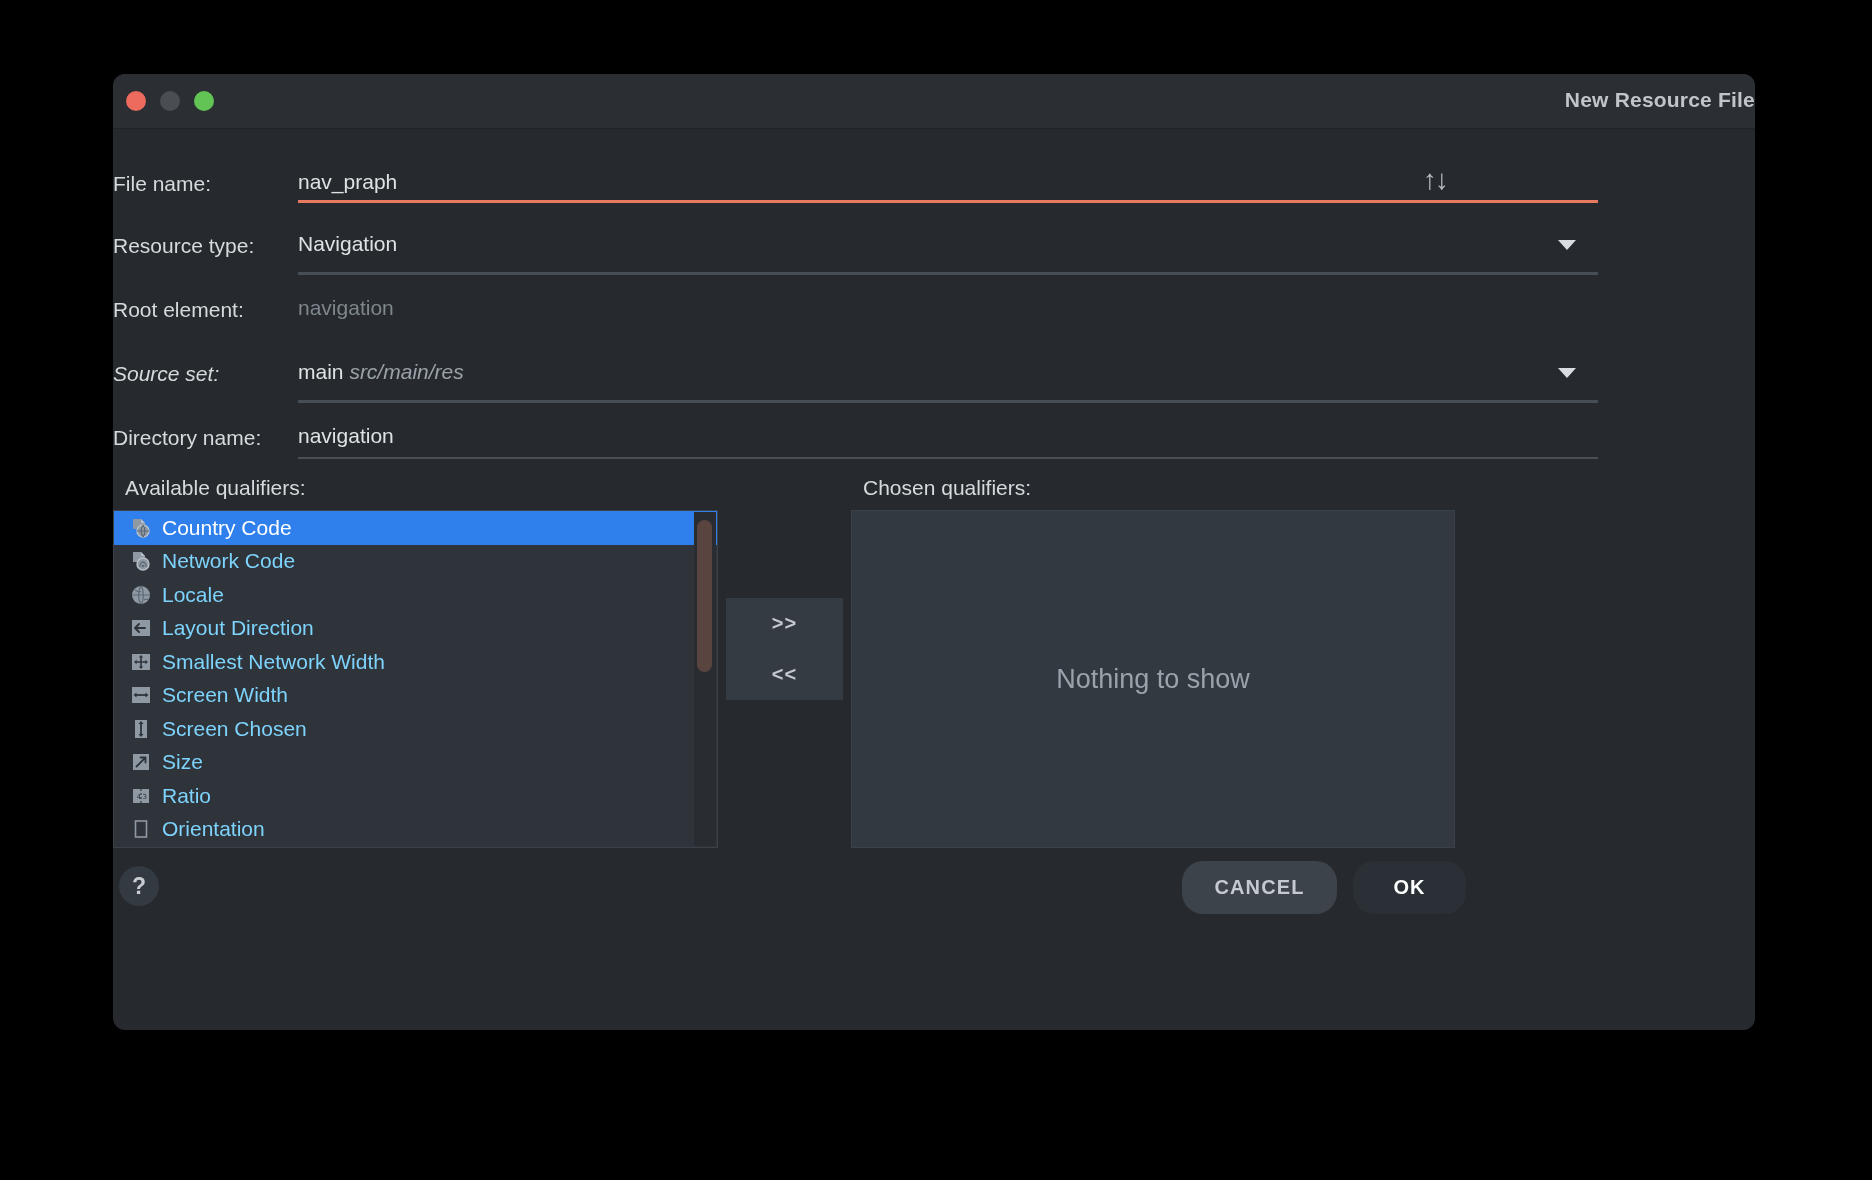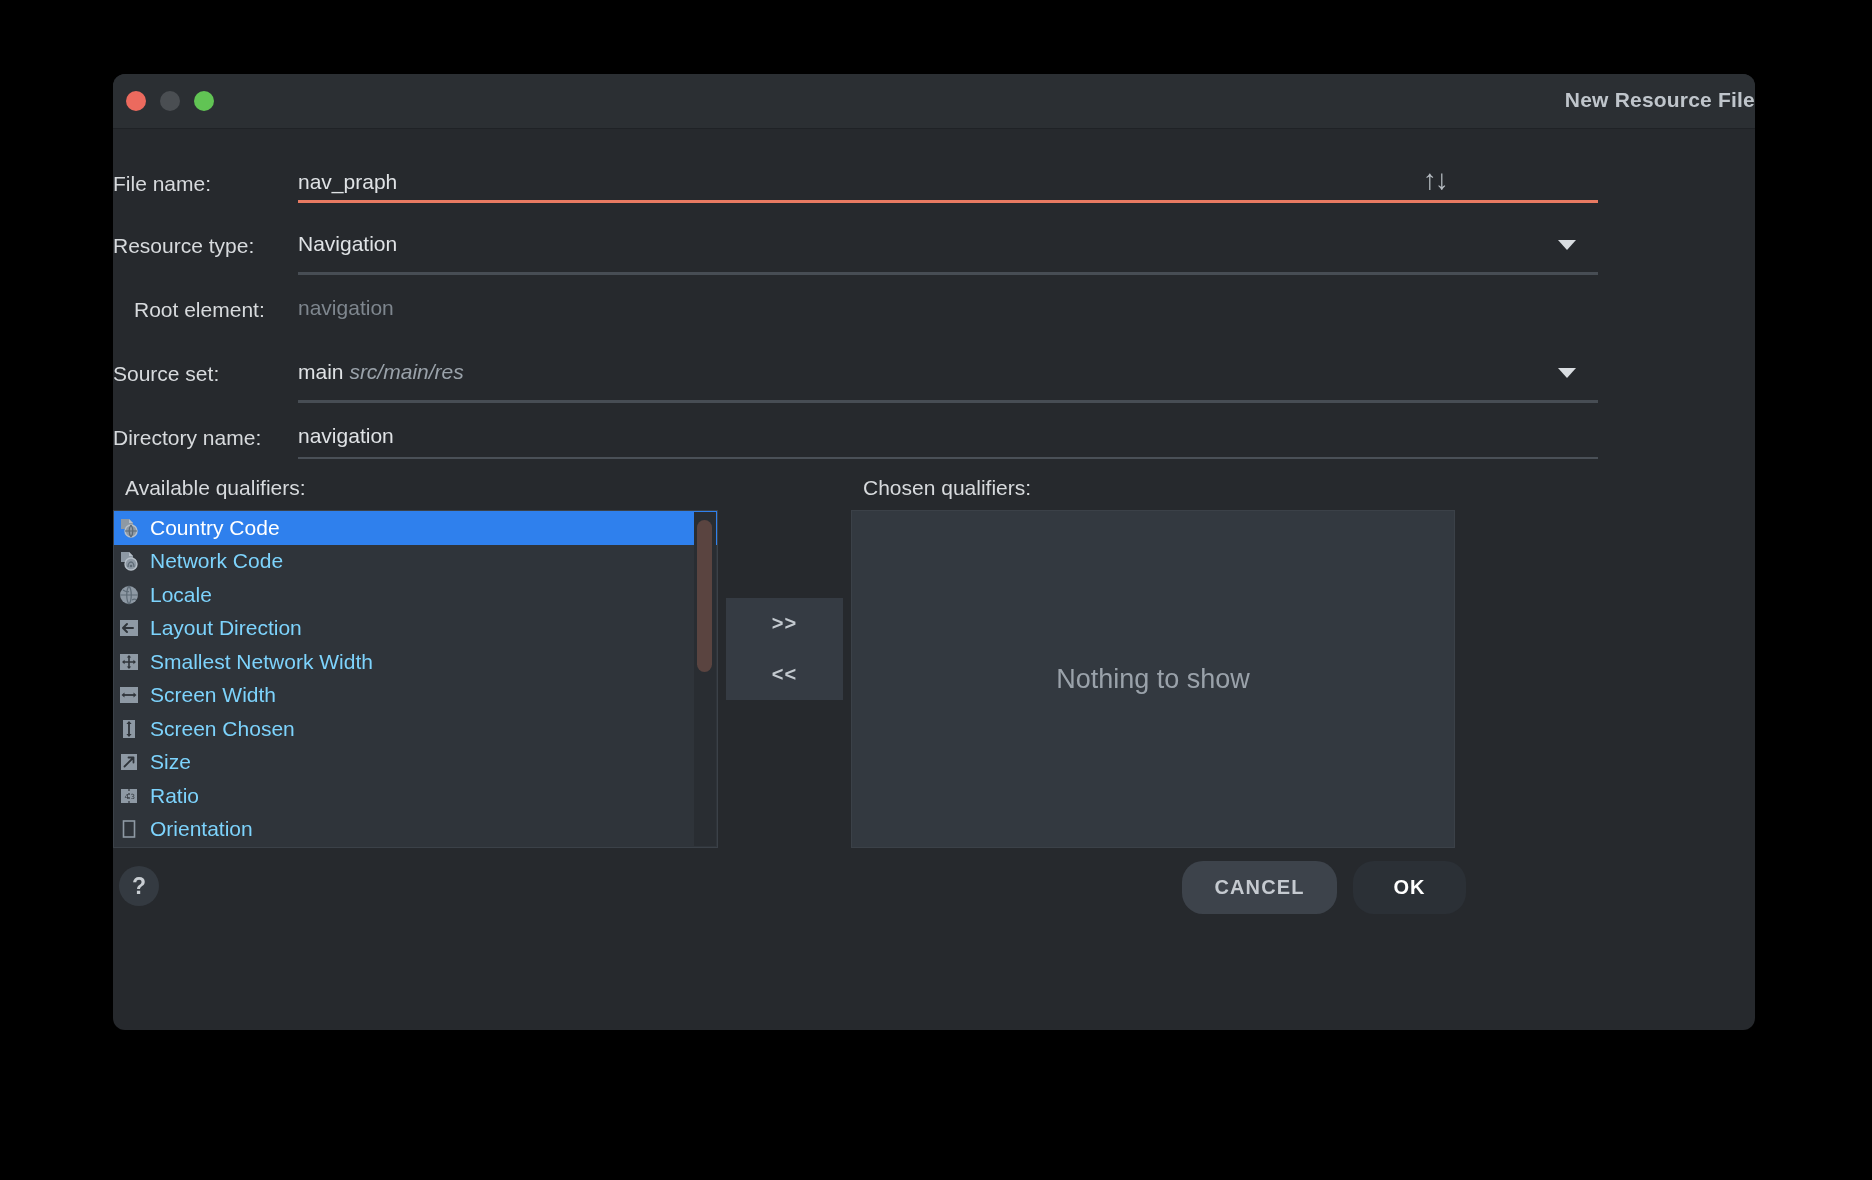--- a/index.html
+++ b/index.html
@@ -148,21 +148,21 @@
     overflow: hidden;
   }
   .listbox.available { background: #2f343a; }
   .listbox.chosen    { background: #333940; }
 
   .list-item {
     position: relative;
     display: flex;
     align-items: center;
     height: 33.5px;
-    padding-left: 4px;
+    padding-left: 16px;
     box-sizing: border-box;
   }
   .list-item.selected {
     background: #2f80ed;
   }
   .list-item .li-label {
     font-size: 21px;
     color: #7dd3fc;
     margin-left: 10px;
     white-space: nowrap;
@@ -285,28 +285,28 @@
       <div class="row" style="top:104px;">
         <div class="row-label" style="left:0px; top:2px;">Resource type:</div>
         <div class="field" style="left:185px; top:0px; width:1300px;">
           <div class="field-value">Navigation</div>
           <div class="caret-down" style="right:22px; top:8px;"></div>
           <div class="underline" style="top:40px; width:1300px;"></div>
         </div>
       </div>
 
       <div class="row" style="top:168px;">
-        <div class="row-label" style="left:0px; top:2px;margin-left:21px;">Root element:</div>
+        <div class="row-label" style="left:0px; top:2px;">Root element:</div>
         <div class="field" style="left:185px; top:0px; width:1300px;">
           <div class="field-value placeholder">navigation</div>
         </div>
       </div>
 
       <div class="row" style="top:232px;">
-        <div class="row-label" style="left:0px; top:2px;">Source set:</div>
+        <div class="row-label" style="left:0px; top:2px;font-style:italic;">Source set:</div>
         <div class="field" style="left:185px; top:0px; width:1300px;">
           <div class="field-value">
             <span>main</span>
             <span class="muted-italic">src/main/res</span>
           </div>
           <div class="caret-down" style="right:22px; top:8px;"></div>
           <div class="underline" style="top:40px; width:1300px;"></div>
         </div>
       </div>
 

